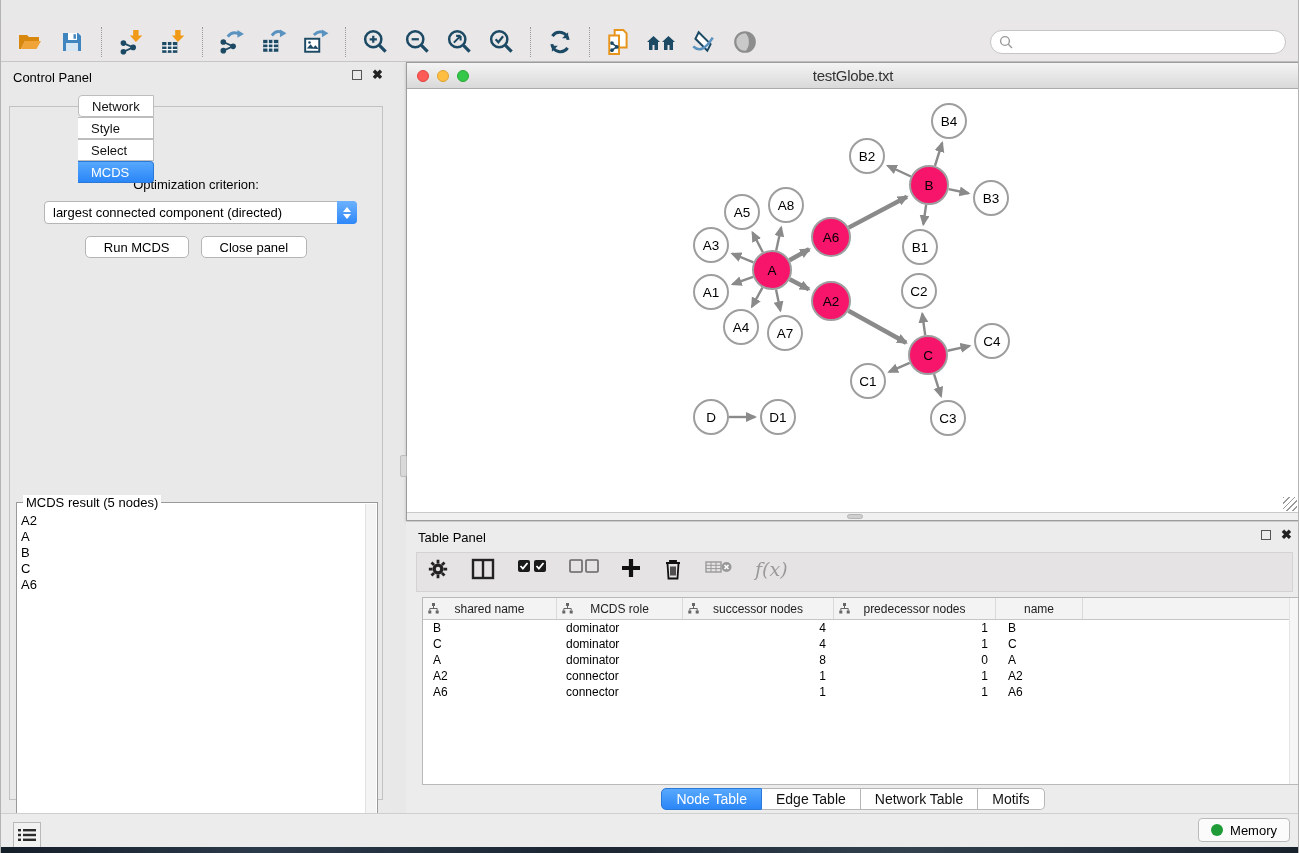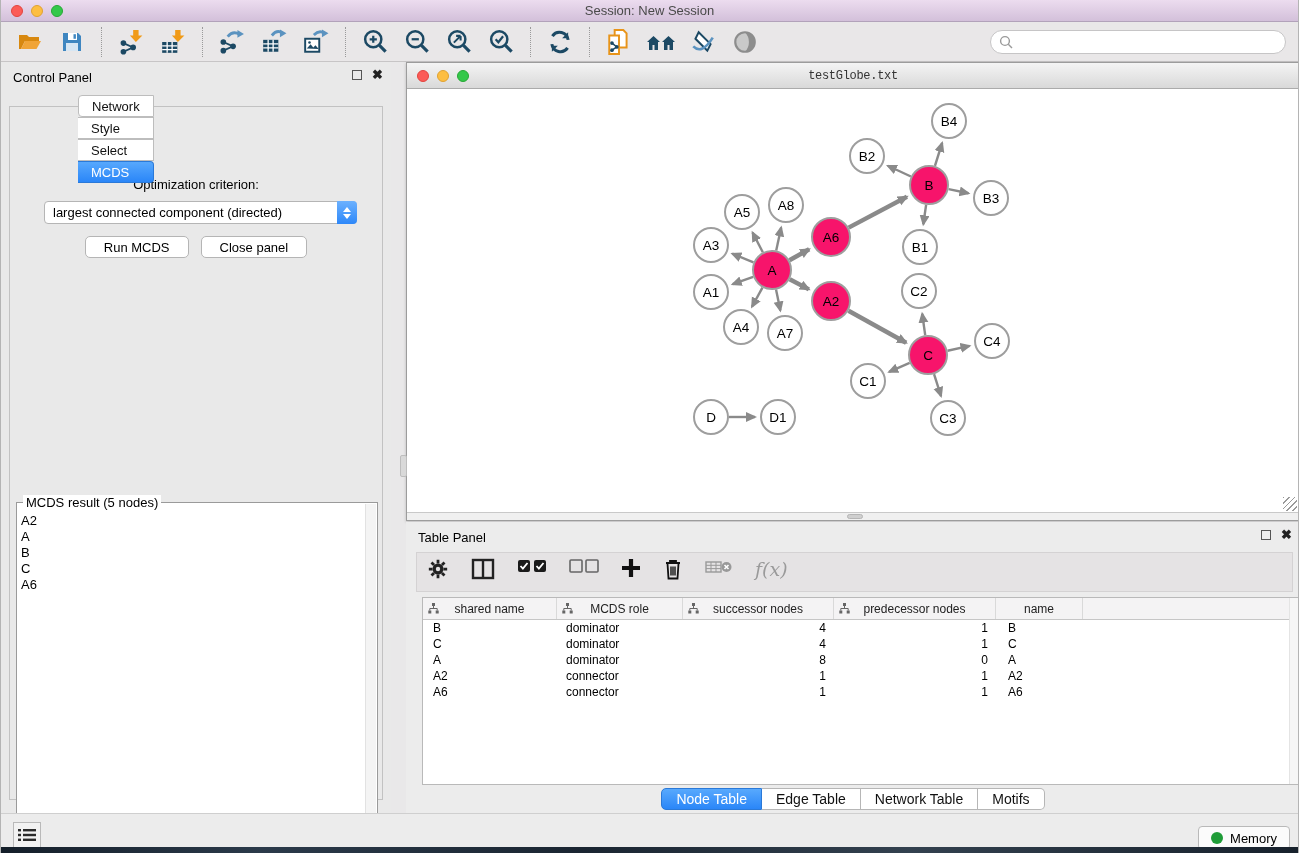--- a/index.html
+++ b/index.html
@@ -58,21 +58,21 @@
   .result-list { position:absolute; left:4px; top:10px; right:14px; bottom:4px; overflow:hidden; }
   .result-item { font-size:13px; color:#000; line-height:16px; }
   .result-scroll { position:absolute; right:1px; top:1px; width:11px; bottom:1px; background:#f4f4f4; border-left:1px solid #e2e2e2; }
 
   
   .net-window { position:absolute; left:405px; top:62px; width:894px; height:459px;
     background:#fff; border:1px solid #9c9c9c; box-shadow:0 1px 3px rgba(0,0,0,.2); }
   .net-titlebar { position:absolute; left:0; top:0; width:100%; height:26px;
     background:linear-gradient(#f4f4f4,#d9d9d9); border-bottom:1px solid #ababab;
     display:flex; align-items:center; justify-content:center; }
-  .net-title { font-size:12px; color:#333; font-family:Liberation Mono, monospace; letter-spacing:-0.3px; }
+  .net-title { font-size:15px; color:#333; font-family:Liberation Sans, sans-serif; letter-spacing:-0.3px; }
   .net-lights { position:absolute; left:10px; top:7px; display:flex; gap:8px; }
   .net-canvas { position:absolute; left:0; top:26px; width:892px; height:424px; background:#fff; }
   .net-hscroll { position:absolute; left:0; bottom:0; width:100%; height:8px; background:#f0f0f0; border-top:1px solid #c9c9c9; }
   .net-hthumb { position:absolute; left:440px; top:1px; width:16px; height:5px; background:#cfcfcf; border:1px solid #b5b5b5; border-radius:3px; }
   .net-vthumb { position:absolute; left:-7px; top:366px; width:7px; height:22px; background:#d9d9d9; border:1px solid #bdbdbd; border-radius:2px; }
   .resize-grip { position:absolute; right:2px; bottom:9px; width:14px; height:14px;
     background:repeating-linear-gradient(135deg,#9a9a9a 0 1px,transparent 1px 4px); }
 
   
   .table-panel { position:absolute; left:405px; top:522px; width:894px; height:291px; background:#ececec; }
@@ -92,40 +92,32 @@
   .btab { height:22px; padding:0 14px; background:#fff; border:1px solid #b6b6b6; border-left:none;
     font-size:14px; color:#111; display:flex; align-items:center; }
   .btab:first-child { border-left:1px solid #b6b6b6; border-radius:5px 0 0 5px; }
   .btab:last-child { border-radius:0 5px 5px 0; }
   .btab.active { background:linear-gradient(#58a9fd,#2a86f8); border-color:#2a79d8; color:#fff; }
 
   
   .statusbar { position:absolute; left:0; top:813px; width:100%; height:34px; background:#ececec; border-top:1px solid #cfcfcf; }
   .list-btn { position:absolute; left:12px; top:8px; width:28px; height:26px; background:#f2f2f2;
     border:1px solid #b9b9b9; display:flex; align-items:center; justify-content:center; }
-  .mem-btn { position:absolute; right:8px; top:12px; height:24px; padding:0 12px; background:#fbfbfb;
+  .mem-btn { position:absolute; right:8px; top:4px; height:24px; padding:0 12px; background:#fbfbfb;
     border:1px solid #b9b9b9; border-radius:4px; display:flex; align-items:center; gap:7px; }
   .mem-dot { width:12px; height:12px; border-radius:50%; background:#1f9c38; }
   .mem-label { font-size:13px; color:#000; }
   .desktop-strip { position:absolute; left:0; top:847px; width:100%; height:6px;
     background:linear-gradient(90deg,#141e29,#2b3a4a 20%,#1a2531 45%,#33414f 70%,#17212c); }
 </style>
 </head>
 <body>
 
 <div id="app">
 
-  <div class="titlebar">
-    <div class="lights">
-      <div class="light red"></div>
-      <div class="light yellow"></div>
-      <div class="light green"></div>
-    </div>
-    <div class="title">Session: New Session</div>
-  </div>
 
   <div class="toolbar">
     <div class="tbtn">
       <svg width="26" height="24" viewBox="0 0 24 24">
           <path d="M1 5 h8 l2 2 h10 v4 H7 L3 19 H1 z" fill="#d8880f"></path>
           <path d="M7 11 h16 l-4.5 8 H3 z" fill="#f0a437"></path>
         </svg>
     </div>
     <div class="tbtn">
       <svg width="24" height="24" viewBox="0 0 24 24">

